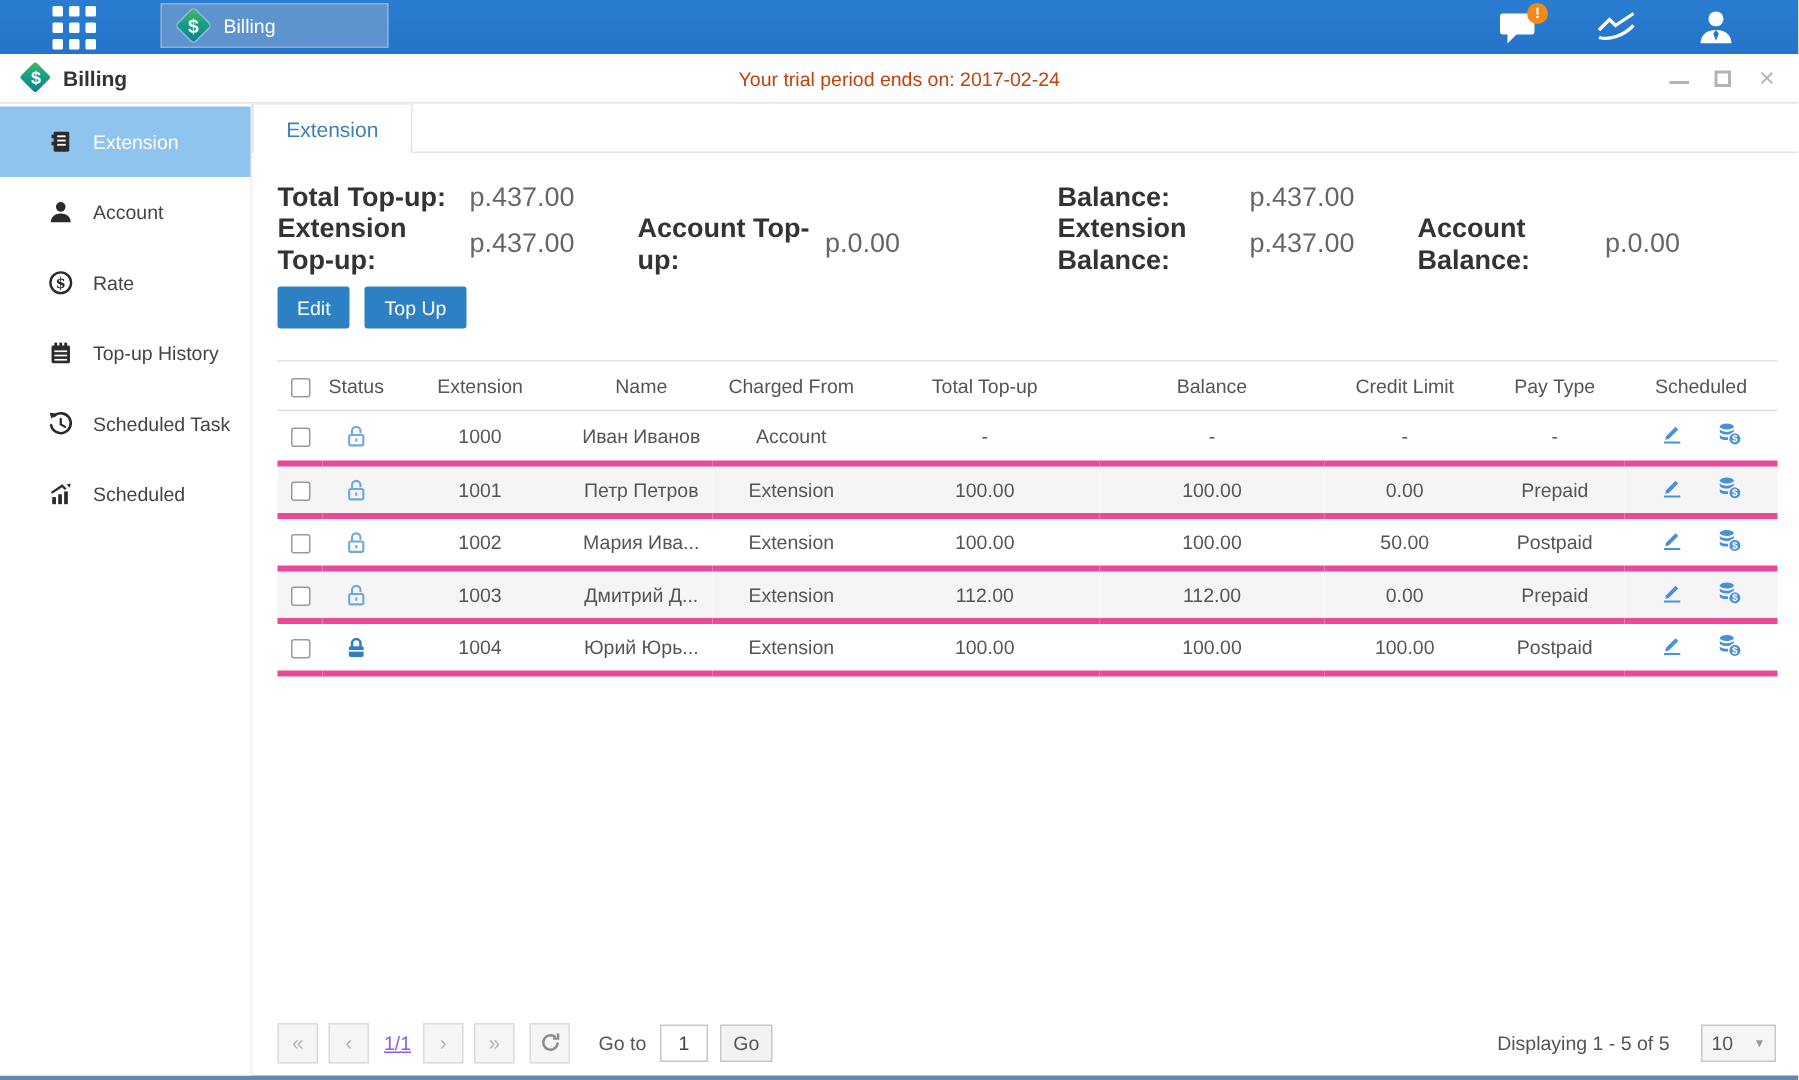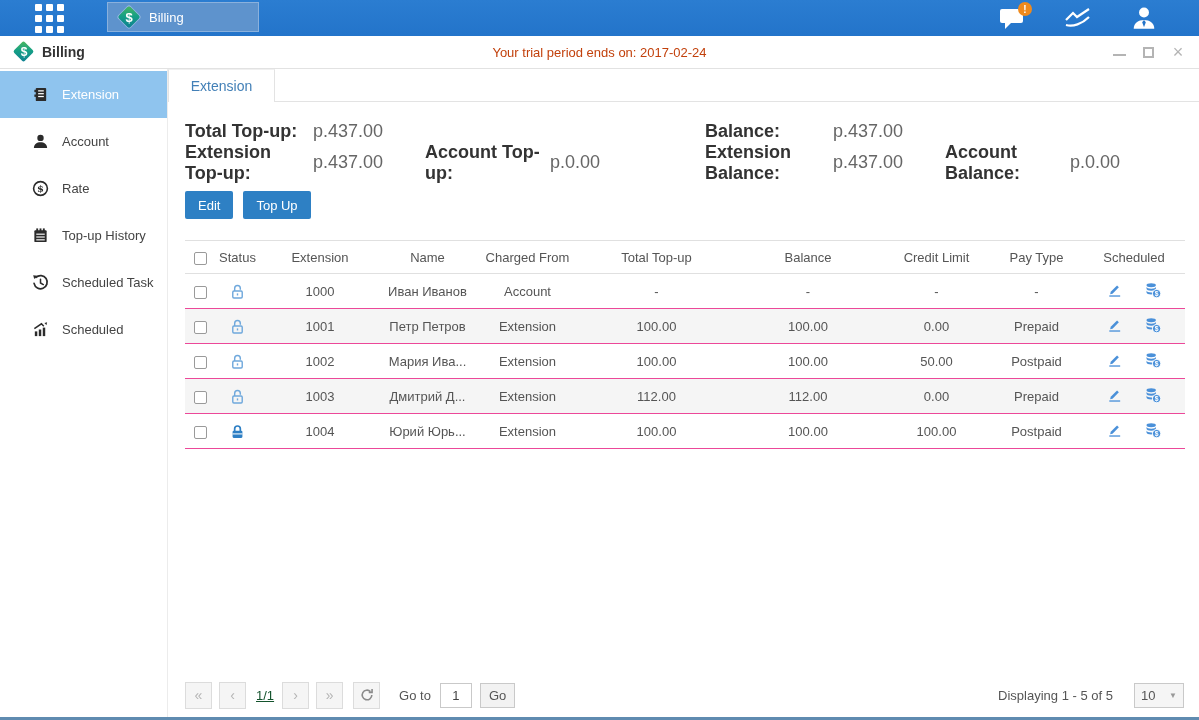--- a/index.html
+++ b/index.html
@@ -76,39 +76,39 @@
   
   .btnrow { margin-top:13px; display:flex; gap:10px; }
   .btn { background:#2e80c4; color:#fff; border:none; font-size:13px;
     padding:0 13px; height:28px; border-radius:2px; cursor:pointer;
     font-family:"Liberation Sans","DejaVu Sans",sans-serif; }
 
   
   table { border-collapse:collapse; width:100%; margin-top:21px; table-layout:fixed; font-size:13px; }
   thead tr { border-top:1px solid #e0e0e0; border-bottom:1px solid #e0e0e0; height:33px; }
   thead th { font-weight:normal; color:#555; text-align:center; }
-  tbody tr { height:35px; border-bottom:1px solid #ec4899; }
+  tbody tr { height:35px; border-bottom:4px solid #ec4899; }
   tbody tr:nth-child(even) { background:#f5f5f5; }
   tbody td { text-align:center; color:#555; }
   .cb { width:13px; height:13px; appearance:none; -webkit-appearance:none;
     border:1px solid #9a9a9a; border-radius:2px; background:#fff; cursor:pointer;
     vertical-align:middle; }
   .status-cell svg { vertical-align:middle; }
   .status-cell .lock-closed { display:none; }
   .status-cell[data-status="locked"] .lock-closed { display:inline; }
   .opcell { white-space:nowrap; }
   .op-icon { display:inline-block; margin:0 9px; cursor:pointer; vertical-align:middle; }
 
   
   .pagebar { margin-top:auto; margin-bottom:8px; display:flex; align-items:center;
     height:28px; font-size:13px; color:#555; flex-shrink:0; }
   .pg-btn { width:27px; height:27px; background:#f5f5f5; border:1px solid #dcdcdc;
     color:#b5b5b5; font-size:14px; display:flex; align-items:center; justify-content:center;
     cursor:pointer; margin-right:7px; }
-  .pg-text { margin:0 8px 0 3px; color:#14532d;text-decoration:underline; }
+  .pg-text { margin:0 8px 0 3px; color:#8b5cf6;text-decoration:underline; }
   .refresh-btn { margin-left:3px; }
   .goto-label { margin:0 9px 0 12px; }
   .goto-input { width:32px; height:25px; border:1px solid #c9c9c9; text-align:center;
     font-size:13px; color:#444; font-family:"Liberation Sans","DejaVu Sans",sans-serif; }
   .go-btn { margin-left:8px; height:25px; padding:0 8px; background:#f2f2f2;
     border:1px solid #c9c9c9; font-size:13px; color:#555; cursor:pointer;
     font-family:"Liberation Sans","DejaVu Sans",sans-serif; }
   .pagebar .spacer { flex:1; }
   .displaying { margin-right:21px; }
   .pagesize { width:50px; height:25px; background:#f5f5f5; border:1px solid #c9c9c9;

